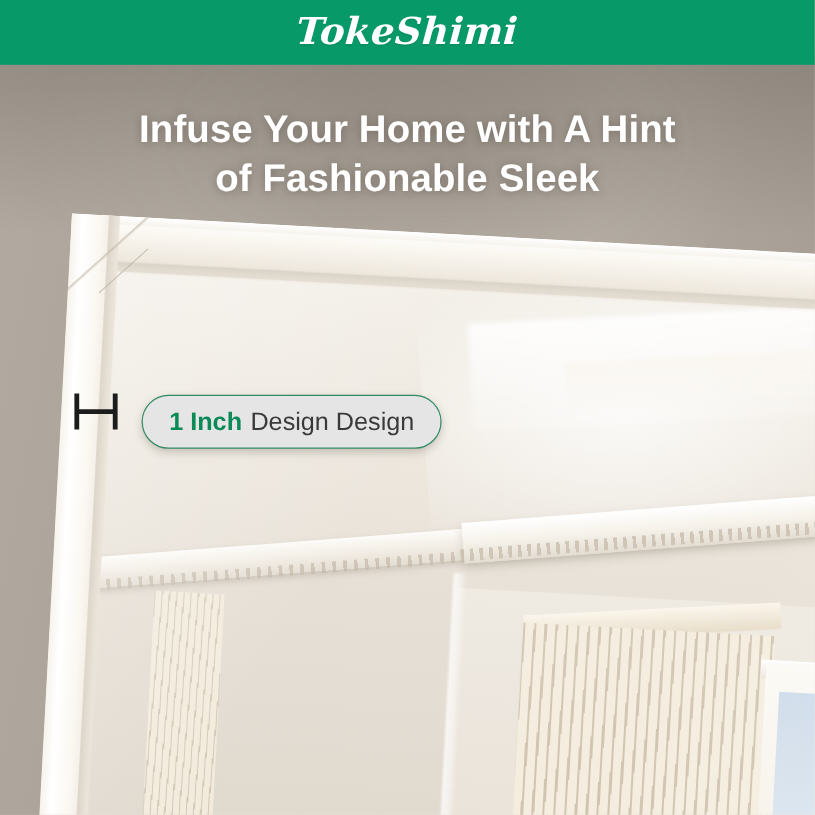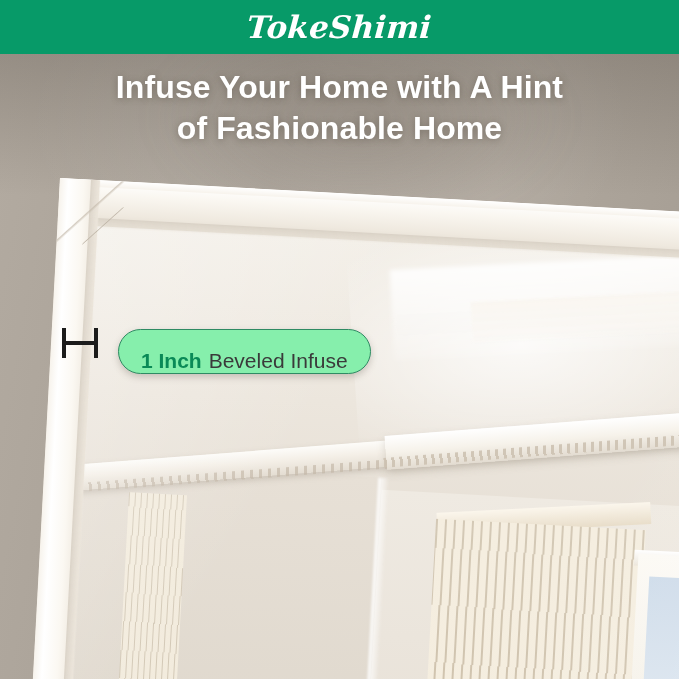--- a/index.html
+++ b/index.html
@@ -191,37 +191,37 @@
   .logo{
     font-family:"DejaVu Serif","Liberation Serif",serif;
     font-style:italic;font-weight:bold;font-size:31px;color:#ffffff;
     letter-spacing:.2px;line-height:1;
     transform:skewX(-4deg);
     text-shadow:0 1px 0 rgba(0,0,0,.06);
   }
 
   
   .headline{
-    position:absolute;left:0;top:67px;width:679px;
+    position:absolute;left:0;top:87px;width:679px;
     text-align:center;color:#ffffff;z-index:25;
     font-size:32px;font-weight:bold;line-height:1.28;
     letter-spacing:.1px;
     text-shadow:0 1px 7px rgba(80,70,60,.45);
   }
   .headline .l2{display:block;}
 
   
   .caliper{position:absolute;left:61px;top:326px;width:38px;height:34px;z-index:26;}
 
   
   .badges{position:absolute;left:118px;top:329px;z-index:28;}
   .pill{
-    display:inline-flex;align-items:flex-end;
+    display:inline-flex;align-items:center;
     height:43px;padding:0 22px;
-    background:#86efac;
+    background:#e5e5e5;
     border:1.6px solid #2f8b63;
     border-radius:24px;
     box-shadow:0 3px 7px rgba(90,80,68,.28);
     font-size:21px;color:#3a3a3a;white-space:nowrap;
   }
   .pill .accent{color:#0a8a57;font-weight:bold;margin-right:7px;}
   .pill-row{margin-bottom:19px;}
 </style>
 </head>
 <body>
@@ -265,33 +265,33 @@
       <div class="miter2"></div>
     </div>
   </div>
 
   <div class="header">
     <div class="logo">TokeShimi</div>
   </div>
 
   <div class="headline">
     <span class="l1">Infuse Your Home with A Hint</span>
-    <span class="l2">of Fashionable Home</span>
+    <span class="l2">of Fashionable Sleek</span>
   </div>
 
   <div class="caliper">
     <svg width="38" height="34" viewBox="0 0 38 34" aria-hidden="true">
       <line x1="3" y1="2" x2="3" y2="32" stroke="#1c1c1c" stroke-width="4"></line>
       <line x1="35" y1="2" x2="35" y2="32" stroke="#1c1c1c" stroke-width="4"></line>
       <line x1="3" y1="17" x2="35" y2="17" stroke="#1c1c1c" stroke-width="4"></line>
     </svg>
   </div>
 
   <div class="badges">
     <div class="pill-row">
       <span class="pill">
         <span class="accent">1 Inch</span>
-        <span>Beveled Infuse</span>
+        <span>Design Design</span>
       </span>
     </div>
   </div>
 
 </div>
 
 </body></html>

